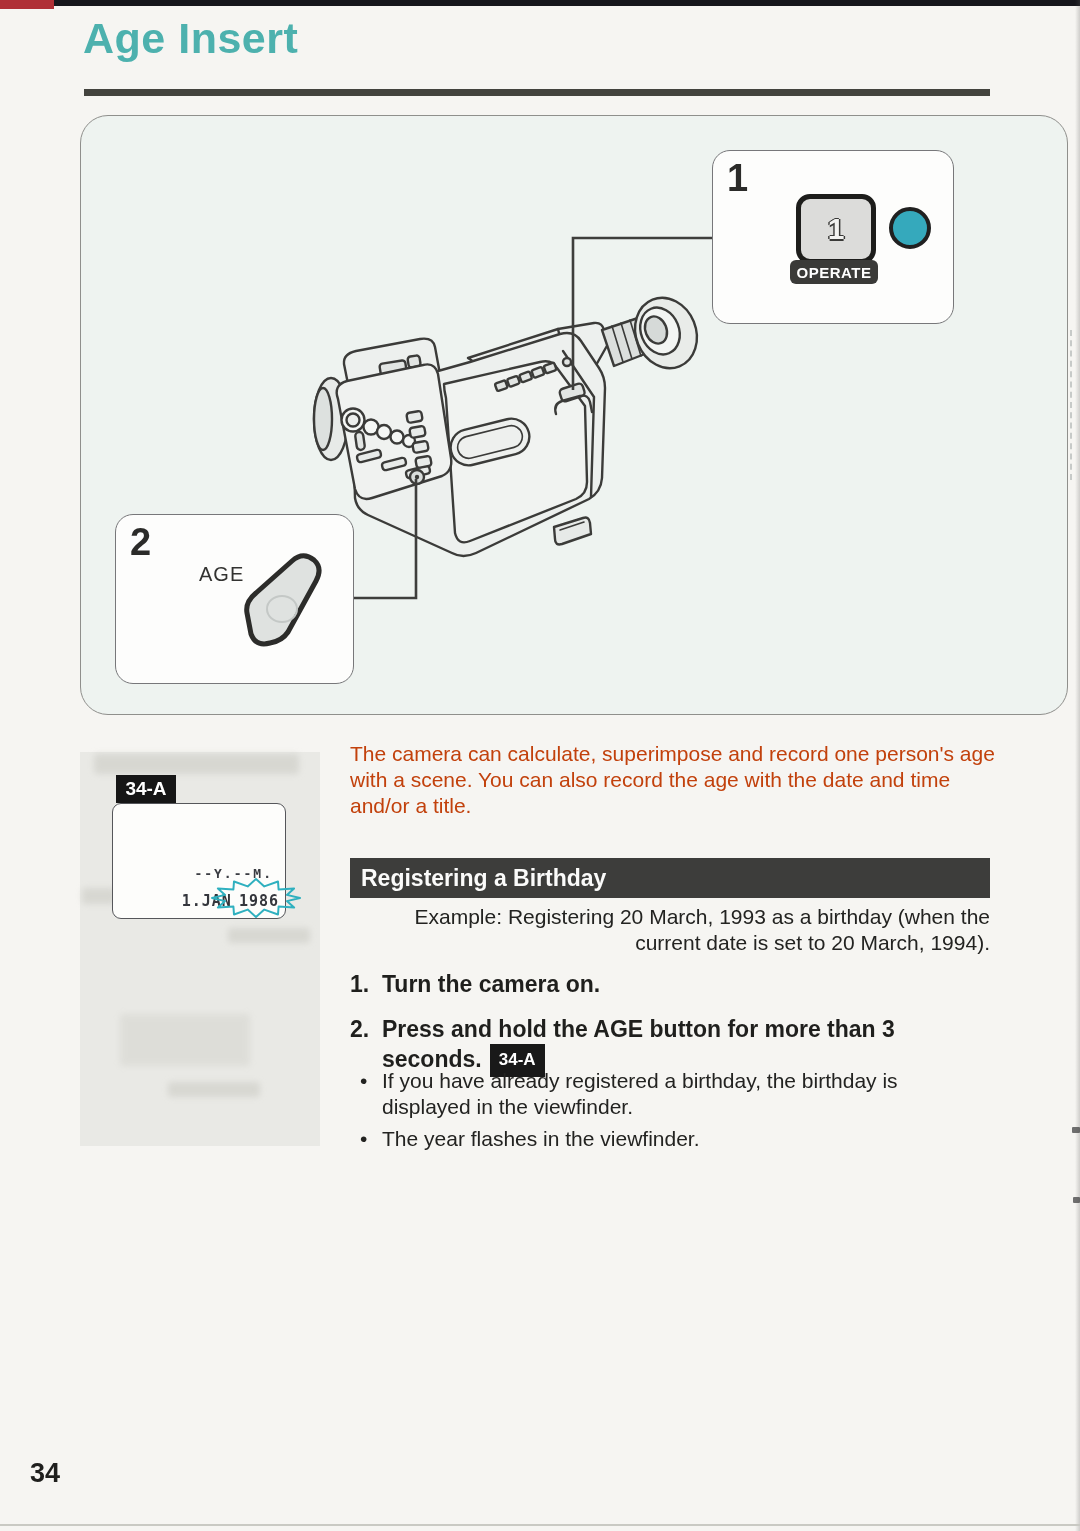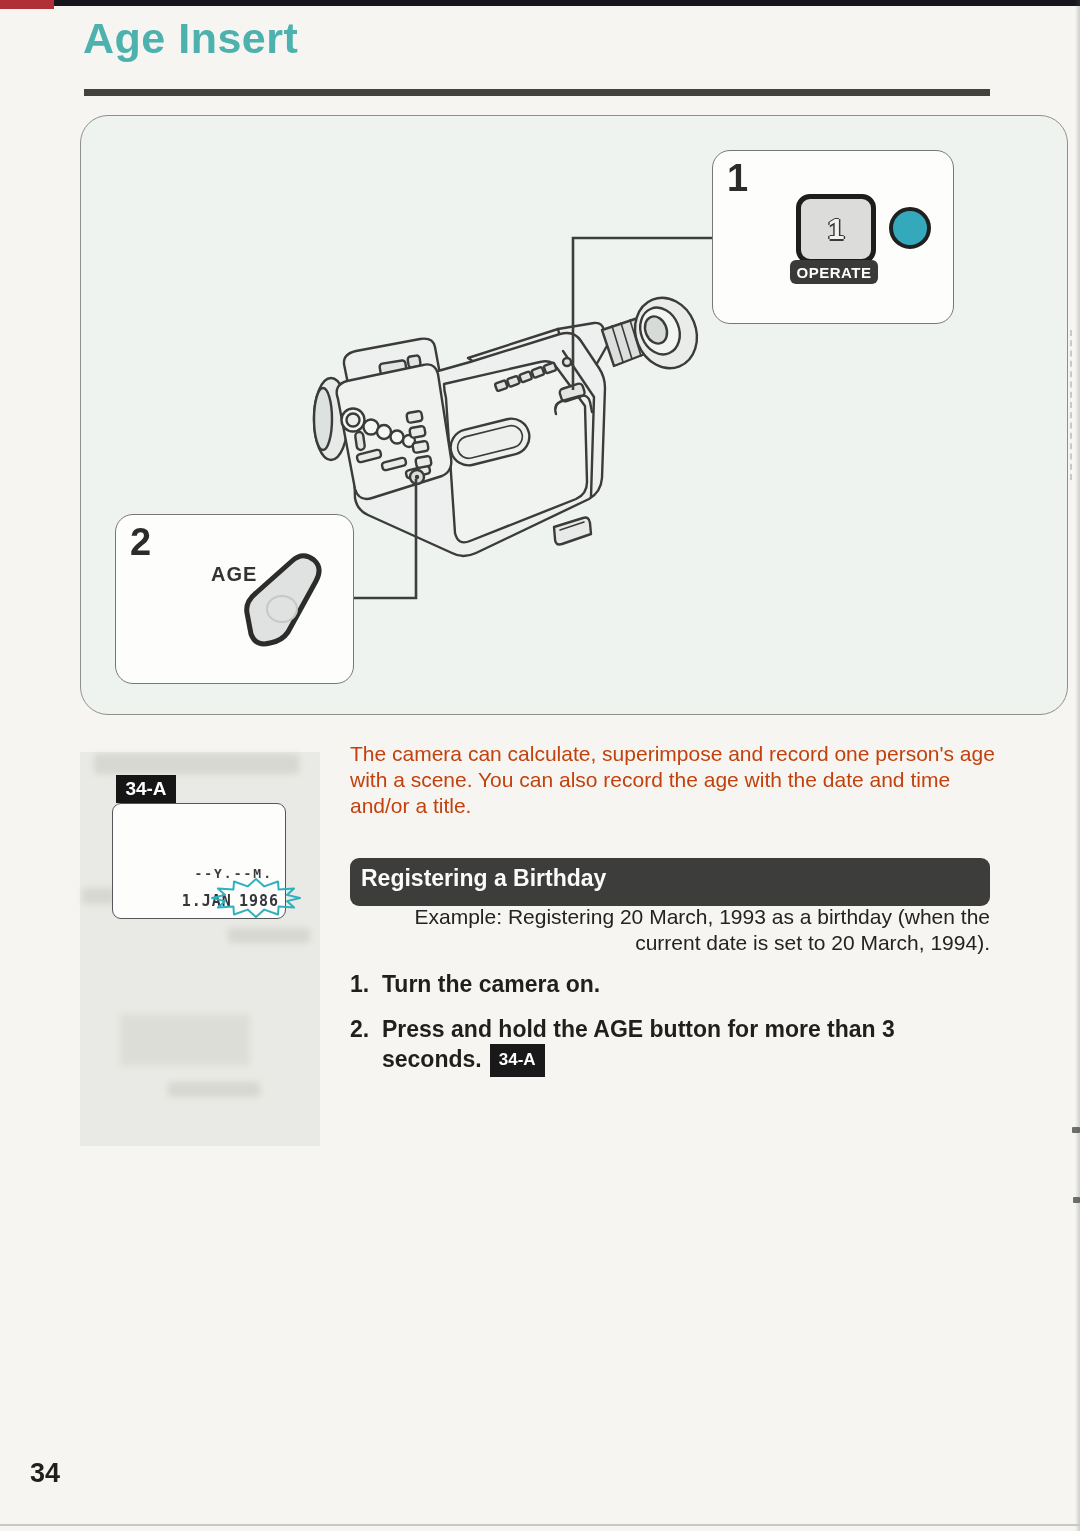--- a/index.html
+++ b/index.html
@@ -36,45 +36,45 @@
   .op-button{left:83px;top:43px;width:70px;height:60px;background:#dcdcda;
     border:5px solid #1d1d1b;border-radius:14px;
     display:flex;align-items:center;justify-content:center;}
   .op-button span{font-size:30px;font-weight:700;color:#f2f2f0;
     text-shadow:-1.5px 0 #3a3a38,1.5px 0 #3a3a38,0 -1.5px #3a3a38,0 1.5px #3a3a38;}
   .op-led{left:176px;top:56px;width:34px;height:34px;border-radius:50%;
     background:#35a9bc;border:4px solid #202020;}
   .operate-badge{left:77px;top:109px;width:88px;height:24px;background:#3a3a38;
     color:#fff;font-size:15px;font-weight:700;letter-spacing:.5px;
     display:flex;align-items:center;justify-content:center;border-radius:6px;}
-  .age-label{left:83px;top:48px;font-size:20px;font-weight:700;
-    letter-spacing:1px;color:#333331;margin-left:12px;}
+  .age-label{left:83px;top:48px;font-size:20px;font-weight:400;
+    letter-spacing:1px;color:#333331;}
   .age-btn-svg{left:122px;top:34px;}
 
   
   .vf-panel{left:80px;top:752px;width:240px;height:394px;background:#e9e9e5;}
   .smudge{background:#c9c9c2;filter:blur(3px);opacity:.55;border-radius:3px;}
   .ref-badge{background:#161616;color:#fff;font-weight:700;font-size:19px;
     display:flex;align-items:center;justify-content:center;}
   .ref-badge-left{left:36px;top:23px;width:60px;height:28px;}
   .vf-display{left:32px;top:51px;width:172px;height:114px;background:#fdfdfb;
     border:1.6px solid #55565a;border-radius:9px;}
   .vf-line1{right:12px;top:62px;font-family:"DejaVu Sans Mono",monospace;
     font-weight:700;font-size:13px;letter-spacing:2px;color:#3a3c42;text-align:right;}
   .vf-line2{right:6px;top:88px;font-family:"DejaVu Sans Mono",monospace;
     font-weight:700;font-size:15px;letter-spacing:1px;color:#34363c;white-space:nowrap;}
   .vf-year{position:relative;margin-left:7px;}
   .burst-svg{position:absolute;right:-24px;top:-14px;overflow:visible;}
   .vf-year b{position:relative;font-weight:inherit;}
 
   
   .intro{left:350px;top:741px;width:652px;font-size:21px;line-height:26px;color:#c2410c;}
-  .section-bar{left:350px;top:858px;width:640px;height:48px;background:#3d3d3b;
+  .section-bar{left:350px;top:858px;width:640px;height:40px;background:#3d3d3b;
     color:#fbfbfa;font-size:23px;font-weight:700;line-height:40px;
-    padding-left:11px;box-sizing:border-box;border-radius:9px;}
+    padding-left:11px;box-sizing:border-box;}
   .example{left:350px;top:904px;width:640px;font-size:21px;line-height:26px;color:#232321;text-align:right;}
   .step{left:350px;width:628px;display:flex;font-size:23px;line-height:29px;
     font-weight:700;color:#1f1f1d;}
   .step-1{top:970px;}
   .step-2{top:1015px;}
   .step-num{width:32px;flex:none;}
   .step-text{flex:1;}
   .inline-badge{display:inline-block;background:#191919;color:#fff;
     font-size:17px;font-weight:700;padding:1px 9px 3px;margin-left:8px;
     vertical-align:2px;white-space:nowrap;}
@@ -223,15 +223,17 @@
   <span class="step-num">1.</span>
   <span class="step-text"><span>Turn the camera on.</span></span>
 </div>
 
 <div class="abs step step-2">
   <span class="step-num">2.</span>
   <span class="step-text"><span>Press and hold the AGE button for more than 3 seconds.</span><span class="inline-badge">34-A</span></span>
 </div>
 
 <div class="abs bullets">
+  <div class="bullet">If you have already registered a birthday, the birthday is displayed in the viewfinder.</div>
+  <div class="bullet">The year flashes in the viewfinder.</div>
 </div>
 
 <div class="abs page-num">34</div>
 
 </body></html>

